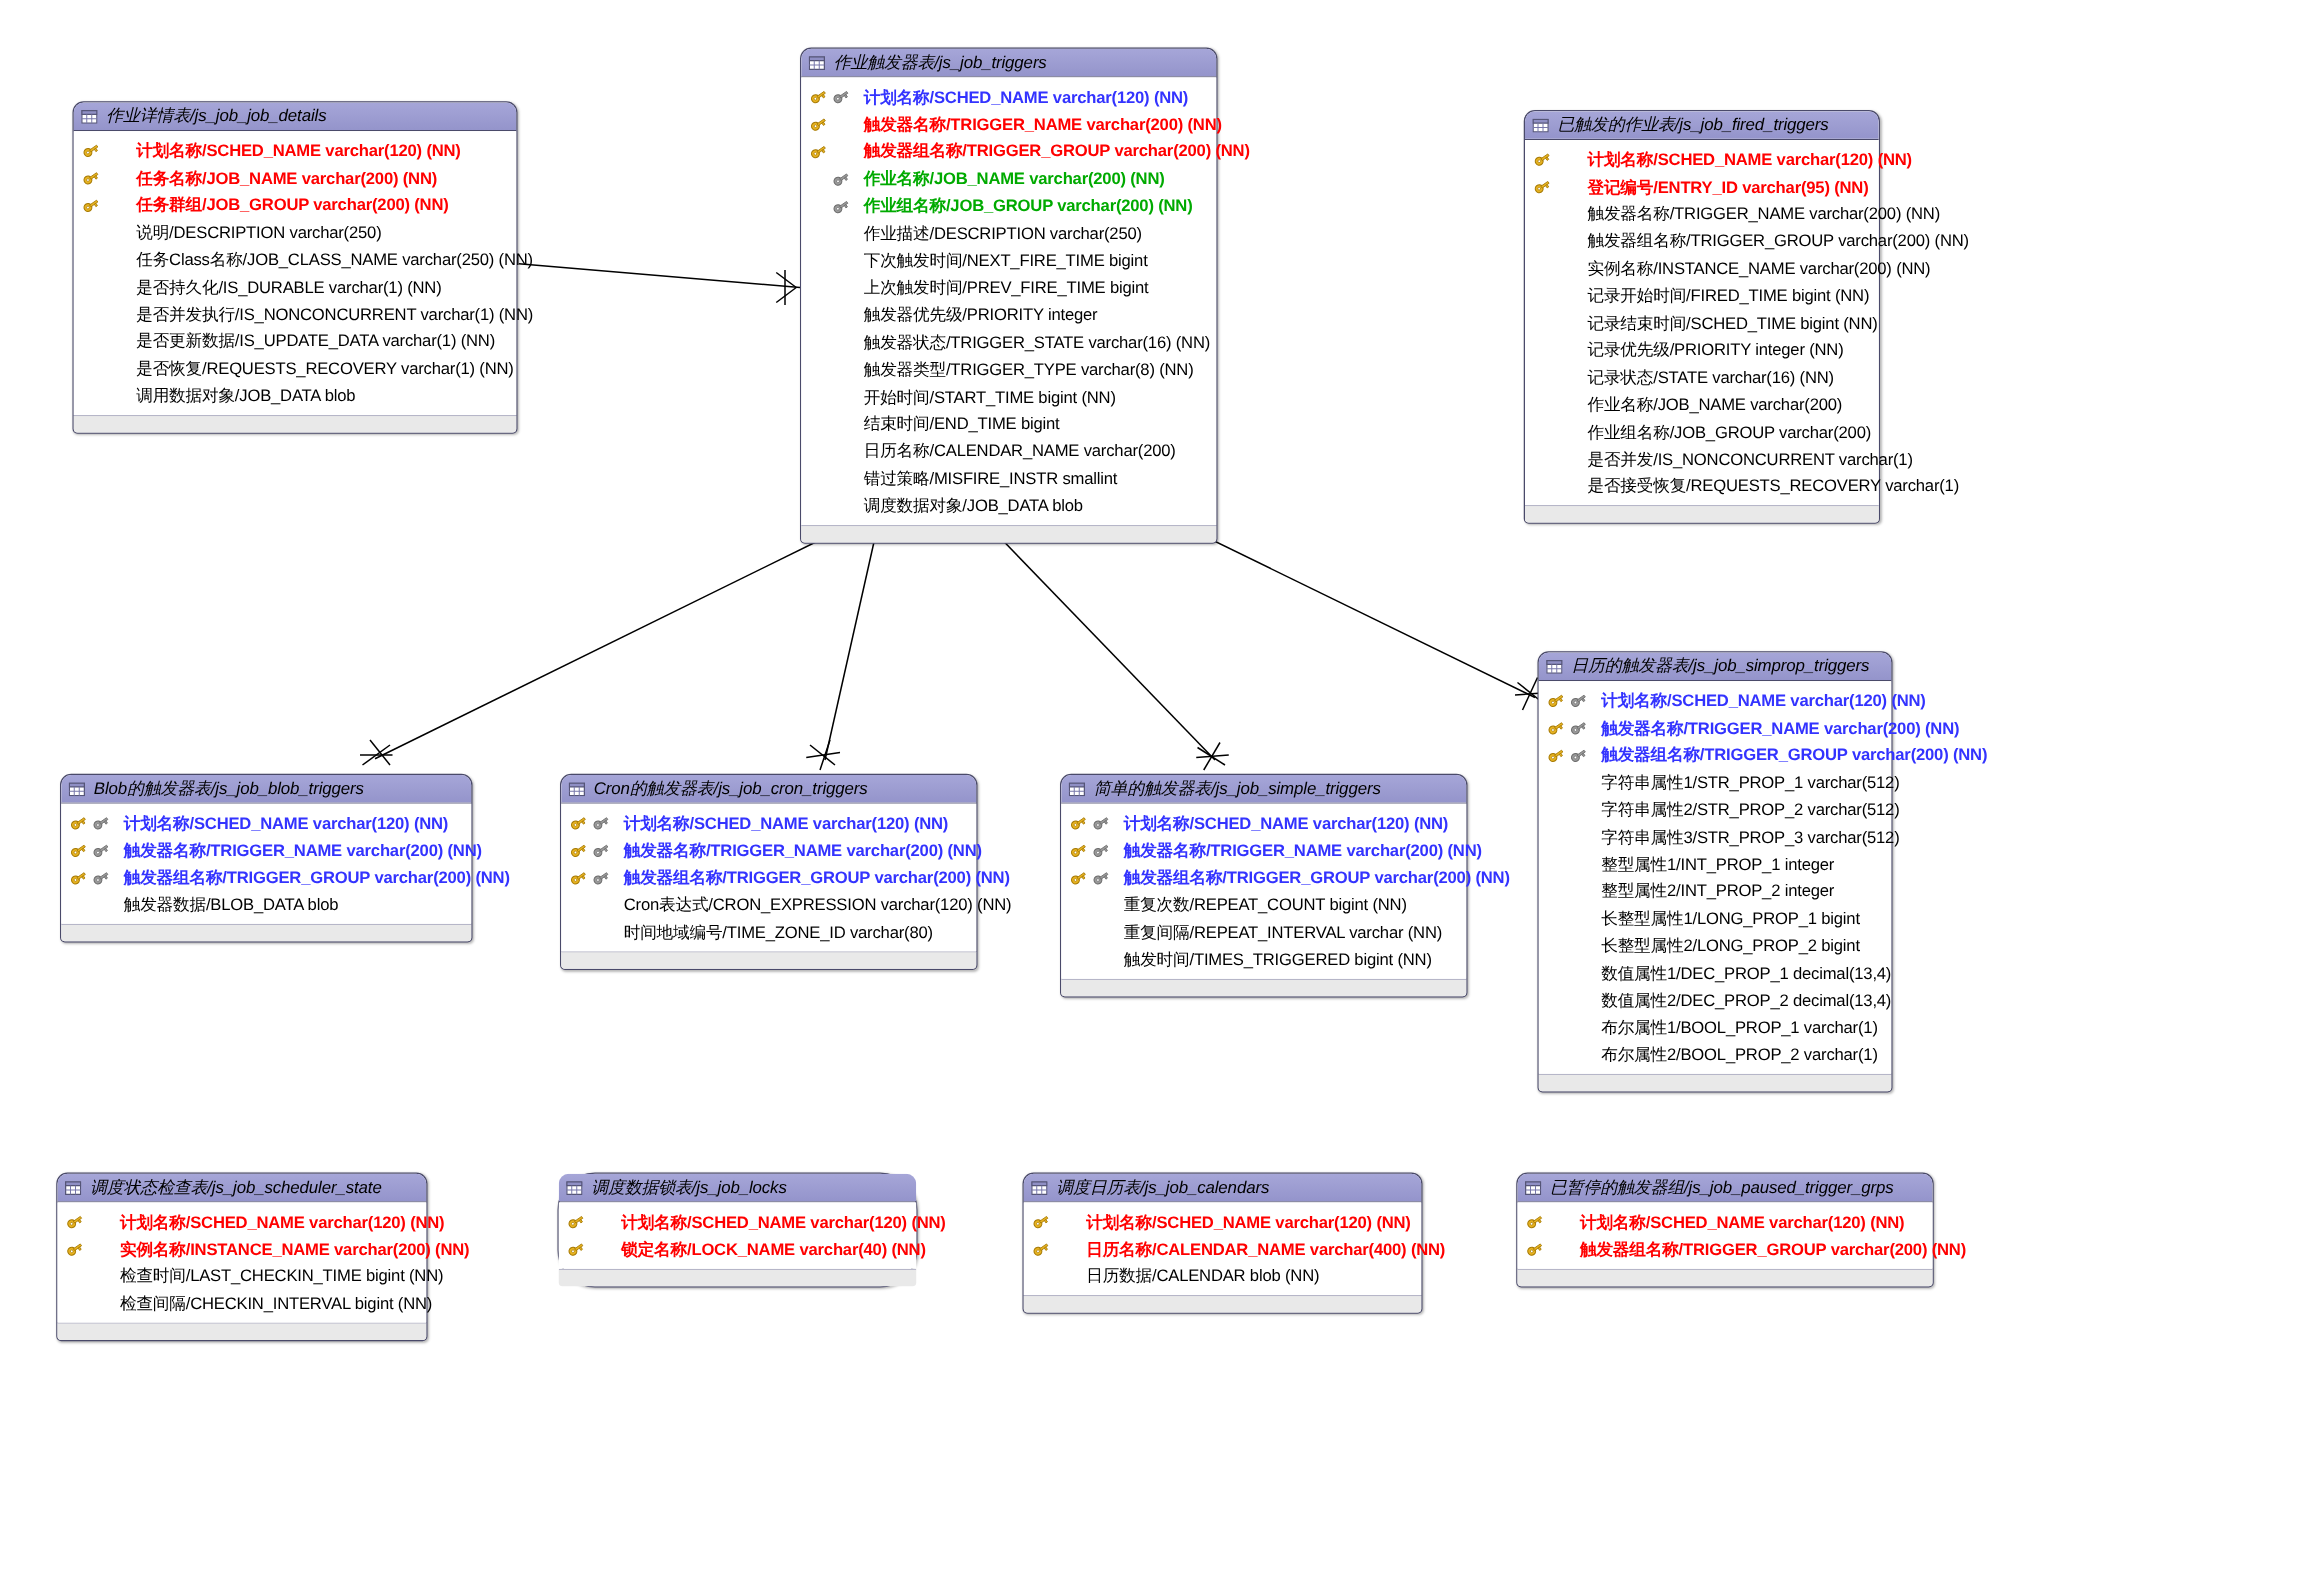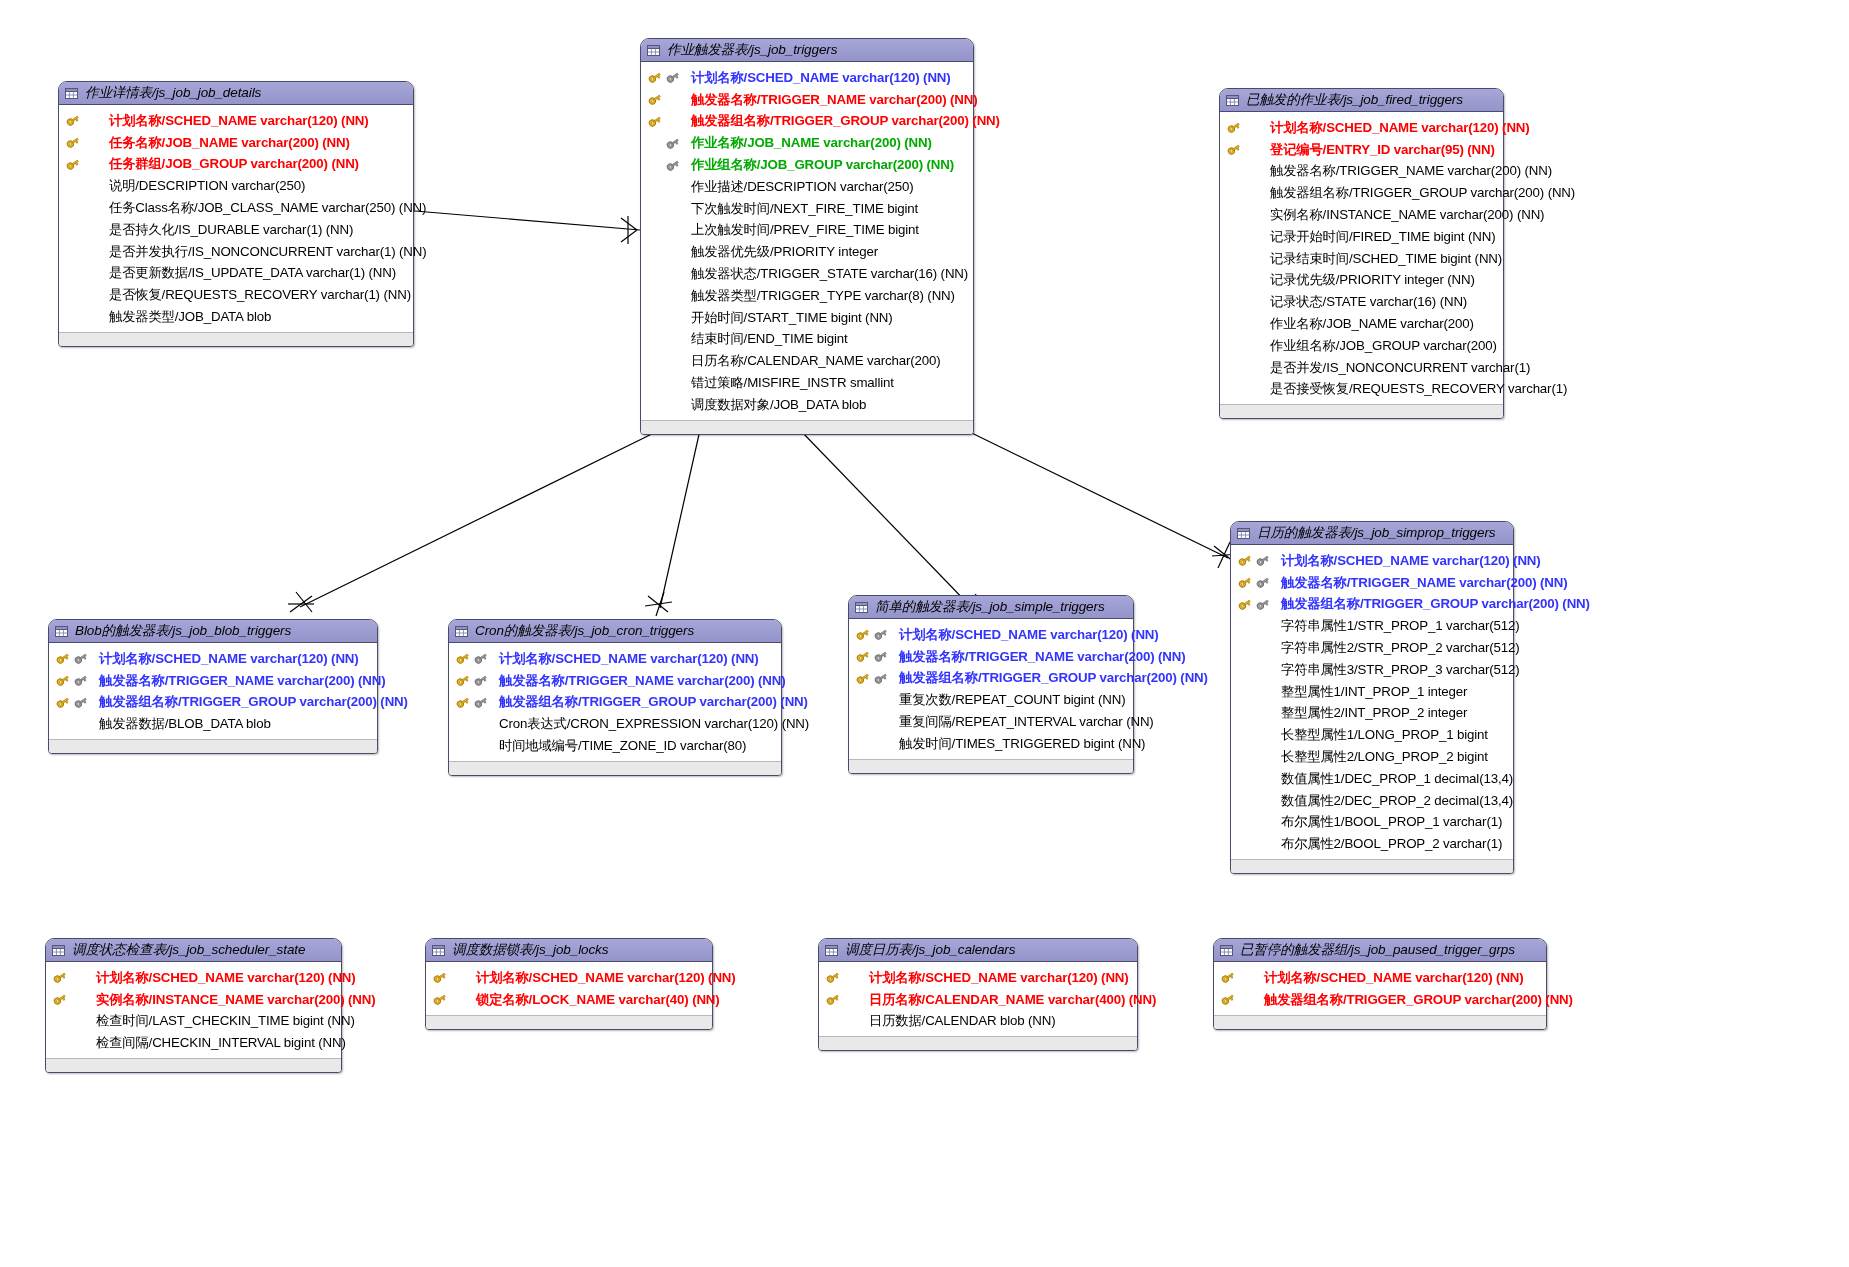--- a/index.html
+++ b/index.html
@@ -227,21 +227,21 @@
         <div class="row">
           <span class="keys">
             <span class="key-spacer"></span>
           </span>
           <span class="col-text c-black">是否恢复/REQUESTS_RECOVERY varchar(1) (NN)</span>
         </div>
         <div class="row">
           <span class="keys">
             <span class="key-spacer"></span>
           </span>
-          <span class="col-text c-black">触发器类型/JOB_DATA blob</span>
+          <span class="col-text c-black">调用数据对象/JOB_DATA blob</span>
         </div>
       </div>
       <div class="entity-footer"></div>
     </div>
     <div class="entity" style="left: 640px; top: 38px; width: 334px;">
       <div class="entity-header">
         <span>
           <svg class="tbl-icon" viewBox="0 0 13 11" xmlns="http://www.w3.org/2000/svg">
             <rect x="0.5" y="0.5" width="12" height="10" fill="#ffffff" stroke="#555577"></rect>
             <rect x="0.5" y="0.5" width="12" height="3" fill="#8f8fc4" stroke="#555577"></rect>
@@ -875,21 +875,21 @@
         </div>
         <div class="row">
           <span class="keys">
             <span class="key-spacer"></span>
           </span>
           <span class="col-text c-black">时间地域编号/TIME_ZONE_ID varchar(80)</span>
         </div>
       </div>
       <div class="entity-footer"></div>
     </div>
-    <div class="entity" style="left: 848px; top: 595px; width: 286px;">
+    <div class="entity" style="left: 848px; top: 619px; width: 326px;">
       <div class="entity-header">
         <span>
           <svg class="tbl-icon" viewBox="0 0 13 11" xmlns="http://www.w3.org/2000/svg">
             <rect x="0.5" y="0.5" width="12" height="10" fill="#ffffff" stroke="#555577"></rect>
             <rect x="0.5" y="0.5" width="12" height="3" fill="#8f8fc4" stroke="#555577"></rect>
             <line x1="4.4" y1="3.5" x2="4.4" y2="10.5" stroke="#7777aa" stroke-width="0.8"></line>
             <line x1="8.4" y1="3.5" x2="8.4" y2="10.5" stroke="#7777aa" stroke-width="0.8"></line>
             <line x1="0.5" y1="7" x2="12.5" y2="7" stroke="#7777aa" stroke-width="0.8"></line>
           </svg>
         </span>
@@ -1044,21 +1044,21 @@
         </div>
         <div class="row">
           <span class="keys">
             <span class="key-spacer"></span>
           </span>
           <span class="col-text c-black">检查间隔/CHECKIN_INTERVAL bigint (NN)</span>
         </div>
       </div>
       <div class="entity-footer"></div>
     </div>
-    <div class="entity" style="left: 425px; top: 938px; width: 288px;">
+    <div class="entity" style="left: 446px; top: 938px; width: 288px; border-radius: 30px;">
       <div class="entity-header">
         <span>
           <svg class="tbl-icon" viewBox="0 0 13 11" xmlns="http://www.w3.org/2000/svg">
             <rect x="0.5" y="0.5" width="12" height="10" fill="#ffffff" stroke="#555577"></rect>
             <rect x="0.5" y="0.5" width="12" height="3" fill="#8f8fc4" stroke="#555577"></rect>
             <line x1="4.4" y1="3.5" x2="4.4" y2="10.5" stroke="#7777aa" stroke-width="0.8"></line>
             <line x1="8.4" y1="3.5" x2="8.4" y2="10.5" stroke="#7777aa" stroke-width="0.8"></line>
             <line x1="0.5" y1="7" x2="12.5" y2="7" stroke="#7777aa" stroke-width="0.8"></line>
           </svg>
         </span>

